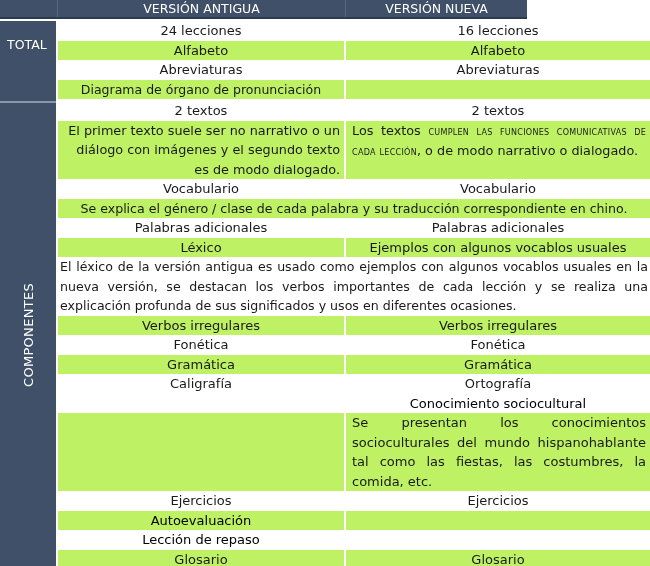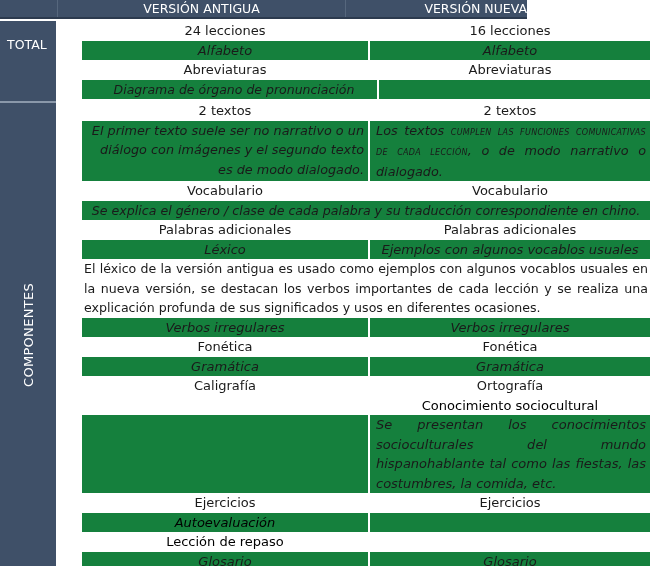--- a/index.html
+++ b/index.html
@@ -9,36 +9,36 @@
       color: #1a1a1a; overflow: hidden;
     }
     .wrap { position: relative; width: 650px; height: 566px; }
     .header {
       position: absolute; left: 0; top: 0; width: 527px; height: 19px;
       background: #3f5068; display: flex; color: #ffffff;
       border-bottom: 2px solid #2c3a4e;
     }
     .header .h0 { width: 58px; border-right: 1px solid #56677d; }
     .header .h1 { width: 288px; text-align: center; font-size: 12.5px; line-height: 18px; border-right: 1px solid #56677d; }
-    .header .h2 { flex: 1; text-align: right; font-size: 12.5px; line-height: 18px; }
+    .header .h2 { flex: 1; text-align: center; font-size: 12.5px; line-height: 18px; }
     .side {
       position: absolute; left: 0; width: 56px; background: #3f5068; color: #fff;
     }
     .side.total { top: 21px; height: 80px; }
     .side.comp { top: 103px; height: 463px; }
     .side-label-total { font-size: 12.5px; padding: 15px 0 0 7px; line-height: 17px; }
     .side-label-comp {
       position: absolute; left: 50%; top: 50%;
       transform: translate(-50%, -50%) rotate(-90deg);
       white-space: nowrap; font-size: 13px; letter-spacing: 0.3px;
     }
     .side-gap { position: absolute; left: 0; top: 101px; width: 56px; height: 2px; background: #8a98aa; }
     .rows { position: absolute; left: 58px; top: 21px; width: 592px; }
-    .row { display: flex; font-size: 13px; line-height: 19.5px; margin-left: 24px; }
-    .row.alt { background: #15803d; font-style: italic; }
+    .row { display: flex; font-size: 13px; line-height: 19.5px; }
+    .row.alt { background: #bef264; }
     .c1 { width: 288px; text-align: center; border-right: 2px solid #ffffff; }
     .c2 { flex: 1; text-align: center; }
     .full { width: 100%; text-align: center; }
     .just { text-align: justify; padding: 0 4px 0 0; }
     .just2 { text-align: justify; padding: 0 4px 0 6px; }
     .left { text-align: right; }
     .sc { font-variant: small-caps; font-size: 11px; letter-spacing: 0.3px; }
     .bold { font-weight: normal; color: #000; }
   </style>
 </head>
@@ -65,21 +65,21 @@
       <div class="c2">16 lecciones</div>
     </div>
     <div class="row alt">
       <div class="c1">Alfabeto</div>
       <div class="c2">Alfabeto</div>
     </div>
     <div class="row">
       <div class="c1">Abreviaturas</div>
       <div class="c2">Abreviaturas</div>
     </div>
-    <div class="row alt" style="margin-bottom:2px;padding-left:9px;">
+    <div class="row alt" style="margin-bottom:2px;">
       <div class="c1" style="font-size:12.5px;">Diagrama de órgano de pronunciación</div>
       <div class="c2"></div>
     </div>
 
     <div class="row">
       <div class="c1">2 textos</div>
       <div class="c2">2 textos</div>
     </div>
     <div class="row alt">
       <div class="c1 just left" style="font-size:12.8px;">El primer texto suele ser no narrativo o un diálogo con imágenes y el segundo texto es de modo dialogado.</div>

